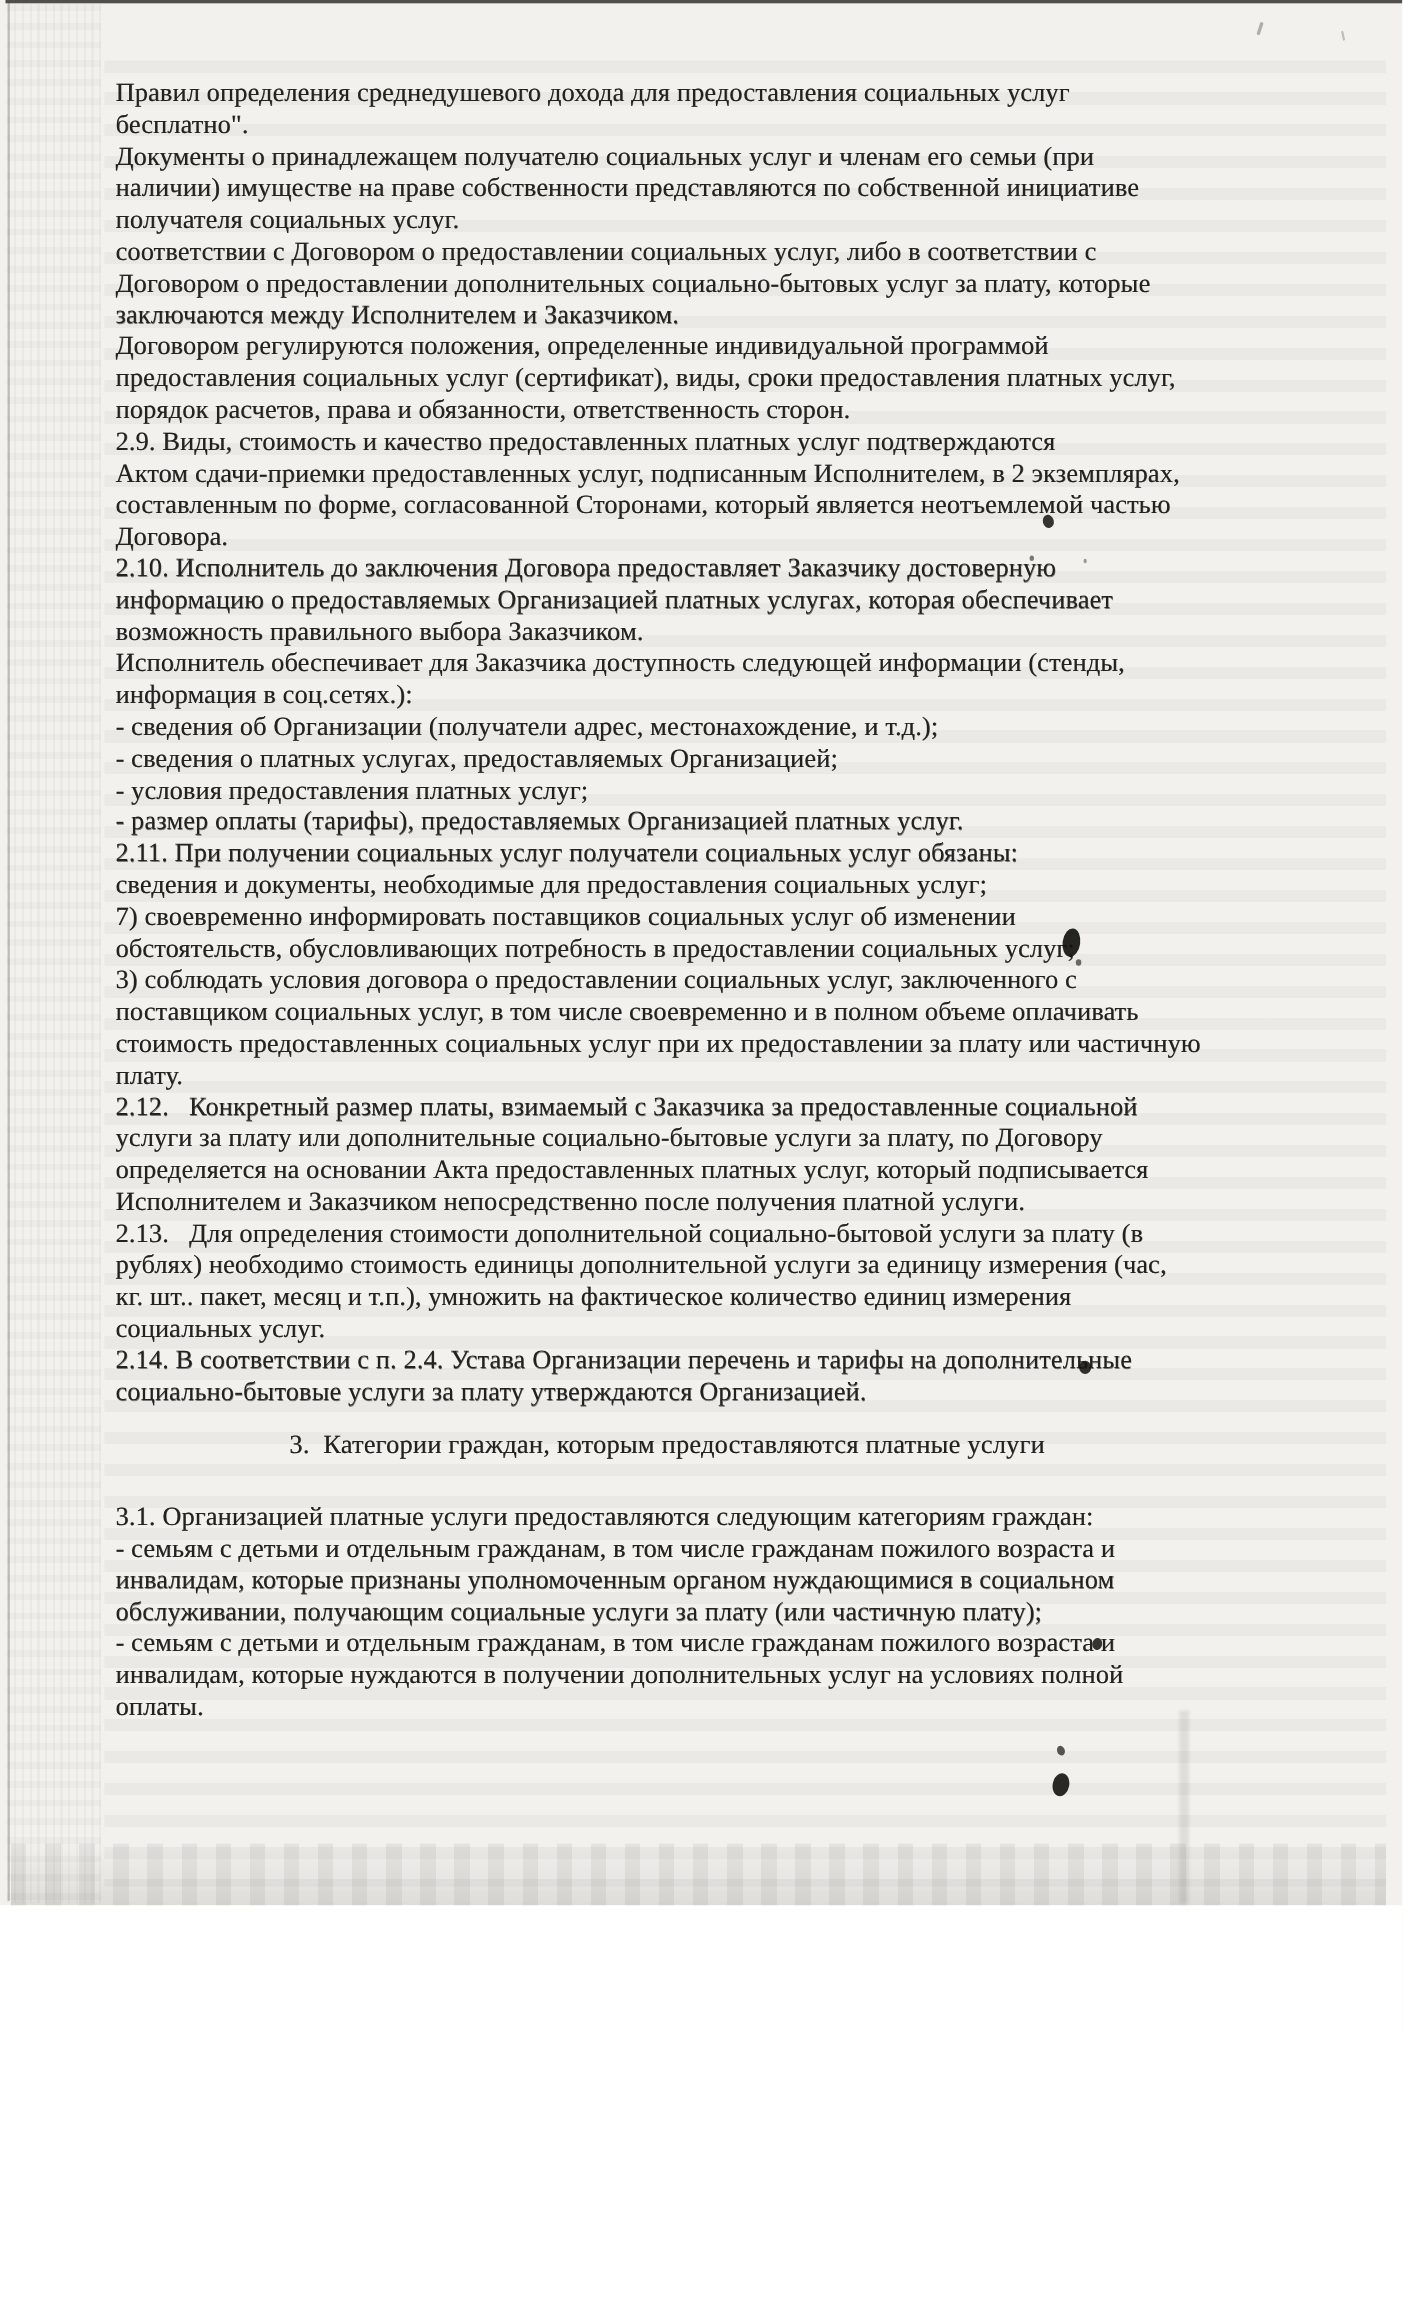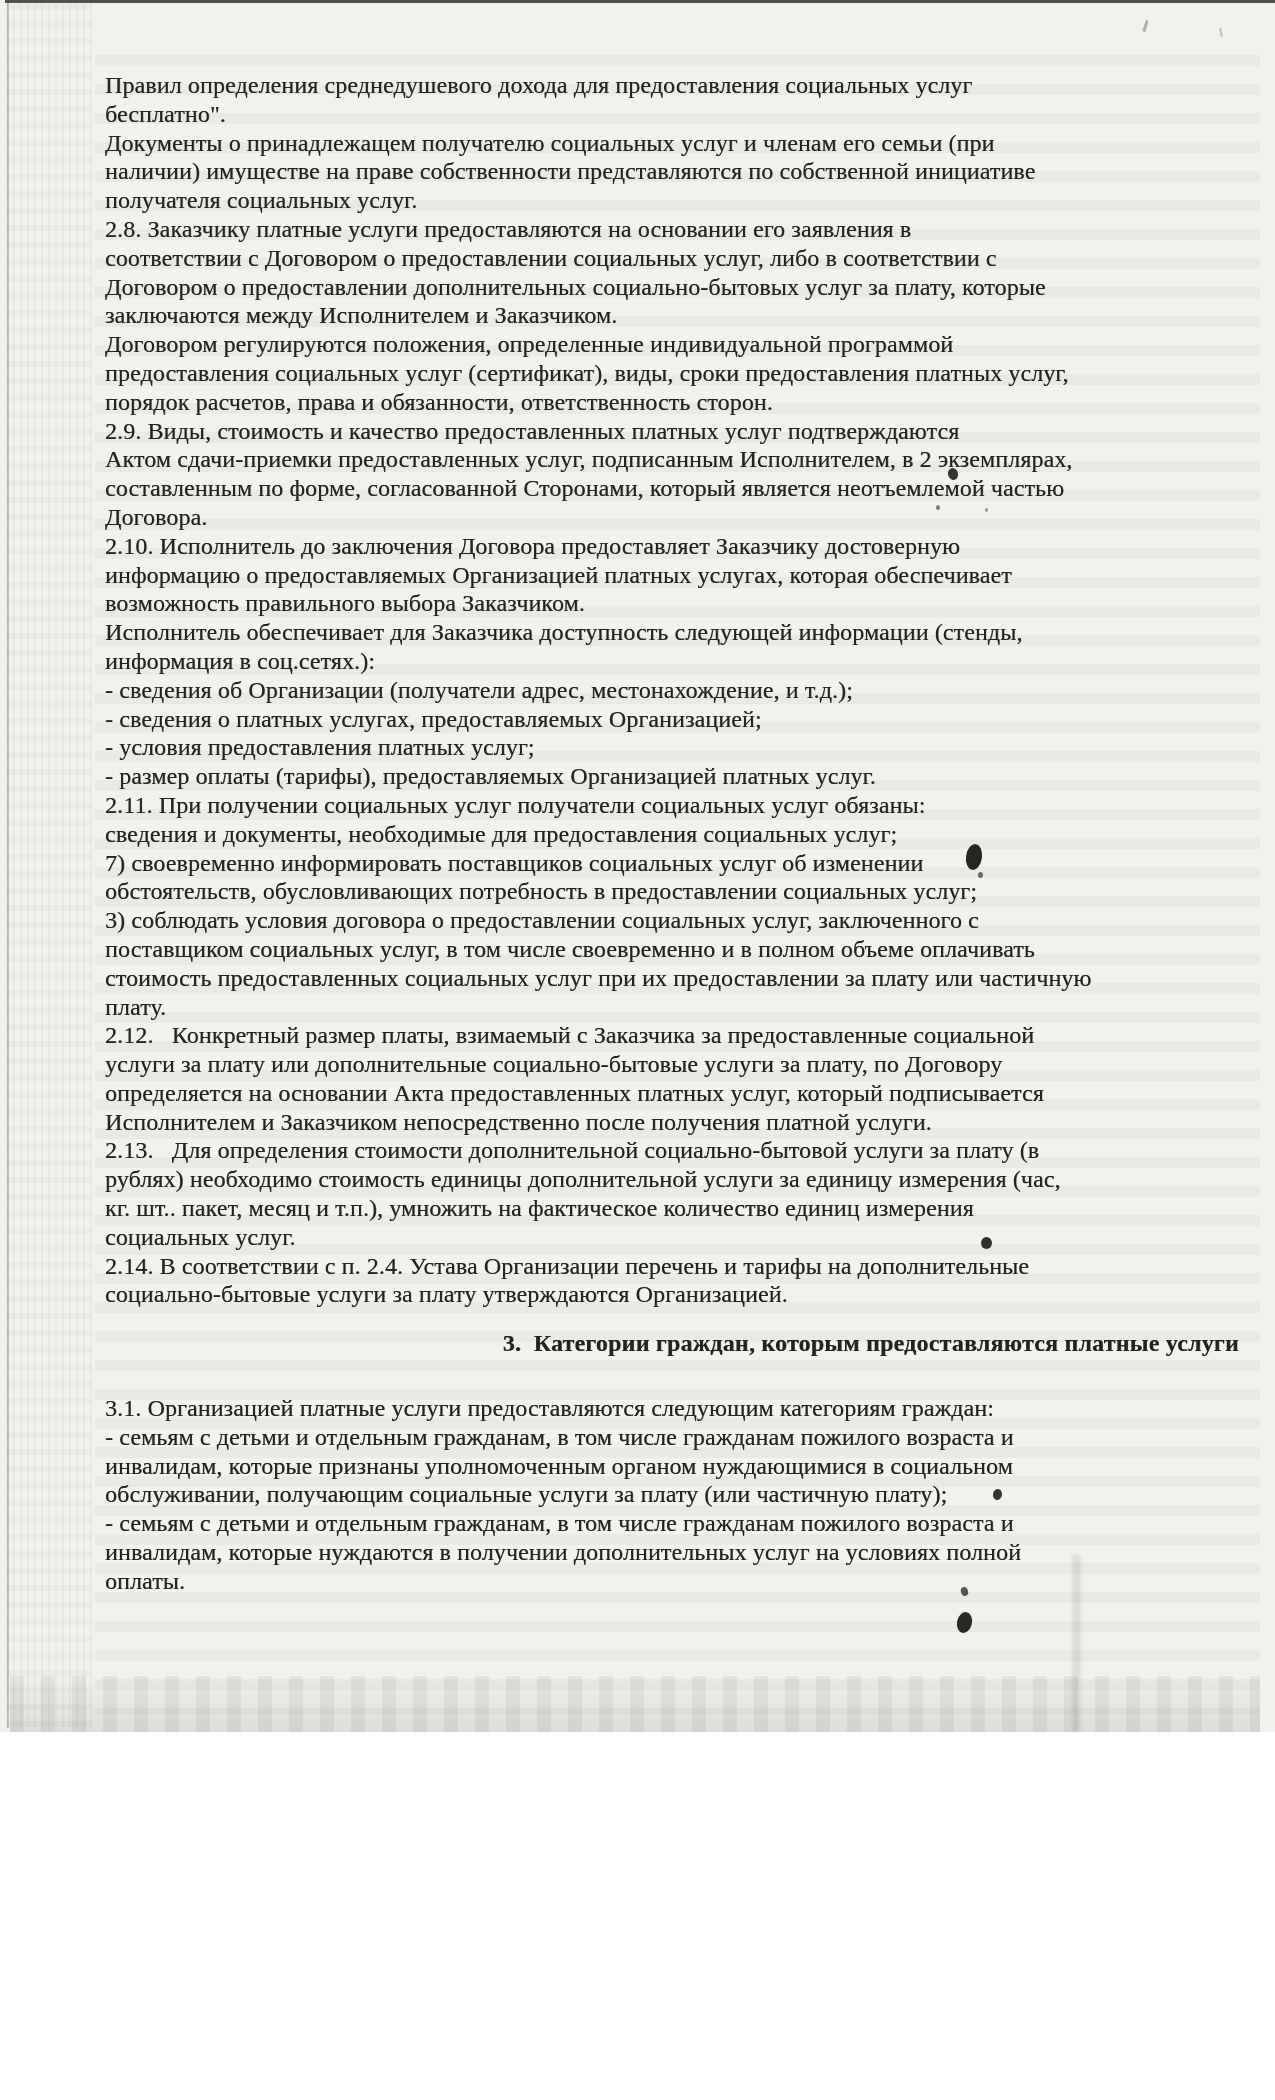--- a/index.html
+++ b/index.html
@@ -26,21 +26,21 @@
   .bottom-band{position:absolute;left:10px;top:1676px;width:1250px;height:56px;pointer-events:none;
          background:
            repeating-linear-gradient(90deg, rgba(110,108,100,0.10) 0 14px, rgba(0,0,0,0) 14px 31px),
            linear-gradient(180deg, rgba(0,0,0,0) 0, rgba(115,113,105,0.10) 70%, rgba(115,113,105,0.16) 100%);
          filter:blur(0.5px);}
   .v-smudge{position:absolute;pointer-events:none;background:rgba(90,88,80,1);filter:blur(1.5px);}
   
   .textblock{position:absolute;left:0;top:0;width:1239px;padding:71px 0 0 105px;box-sizing:border-box;}
   .ln{white-space:pre;font-size:24px;line-height:28.8px;letter-spacing:0.1px;color:#23221f;
       text-shadow:0.4px 0.2px 0.3px rgba(30,29,27,0.55);}
-  .ln.heading{font-weight:bold;text-indent:158px;letter-spacing:0.2px;text-align:right;}
+  .ln.heading{font-weight:normal;text-indent:158px;letter-spacing:0.2px;}
   .gap{width:100%;}
   
   .blot{position:absolute;background:#14130f;border-radius:50%;}
   .penmark{position:absolute;background:rgba(95,93,86,1);border-radius:1px;}
 </style>
 </head>
 <body>
 
 <div class="stage">
   <div class="paper">
@@ -48,21 +48,20 @@
     <div class="left-margin"></div>
     <div class="left-edge-line"></div>
     <div class="top-edge-line"></div>
     <div class="bottom-band"></div>
     <div class="textblock" id="textblock">
         <div class="ln">Правил определения среднедушевого дохода для предоставления социальных услуг</div>
         <div class="ln">бесплатно".</div>
         <div class="ln">Документы о принадлежащем получателю социальных услуг и членам его семьи (при</div>
         <div class="ln">наличии) имуществе на праве собственности представляются по собственной инициативе</div>
         <div class="ln">получателя социальных услуг.</div>
-        <div class="ln">2.8. Заказчику платные услуги предоставляются на основании его заявления в</div>
         <div class="ln">соответствии с Договором о предоставлении социальных услуг, либо в соответствии с</div>
         <div class="ln">Договором о предоставлении дополнительных социально-бытовых услуг за плату, которые</div>
         <div class="ln">заключаются между Исполнителем и Заказчиком.</div>
         <div class="ln">Договором регулируются положения, определенные индивидуальной программой</div>
         <div class="ln">предоставления социальных услуг (сертификат), виды, сроки предоставления платных услуг,</div>
         <div class="ln">порядок расчетов, права и обязанности, ответственность сторон.</div>
         <div class="ln">2.9. Виды, стоимость и качество предоставленных платных услуг подтверждаются</div>
         <div class="ln">Актом сдачи-приемки предоставленных услуг, подписанным Исполнителем, в 2 экземплярах,</div>
         <div class="ln">составленным по форме, согласованной Сторонами, который является неотъемлемой частью</div>
         <div class="ln">Договора.</div>

